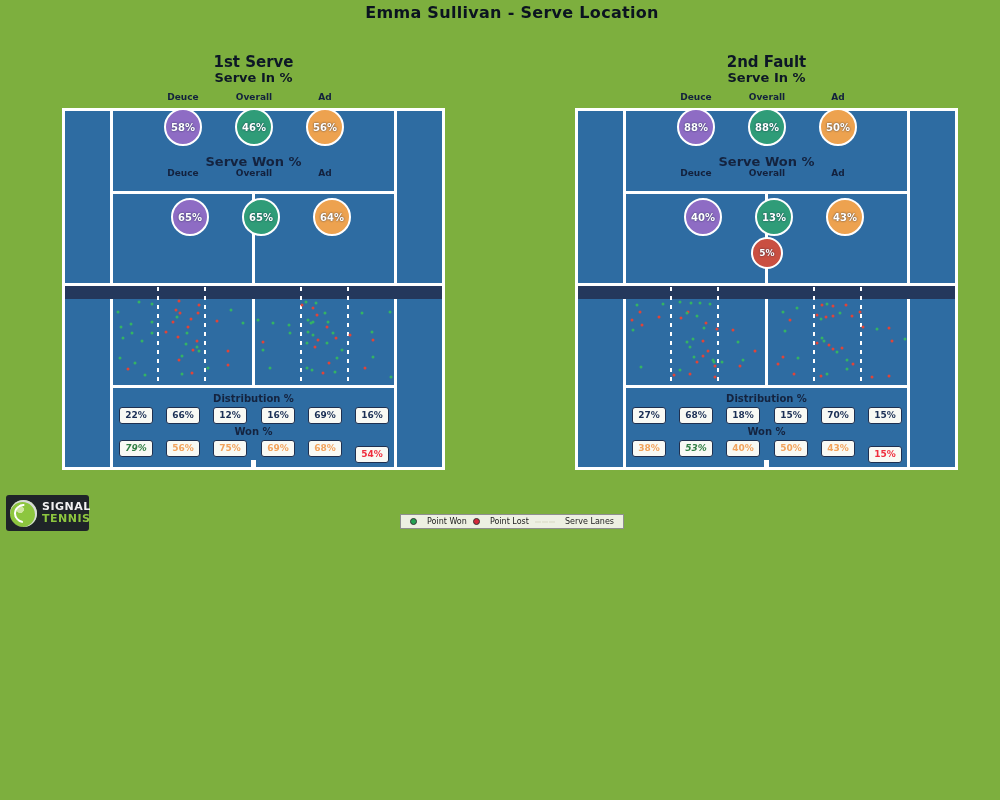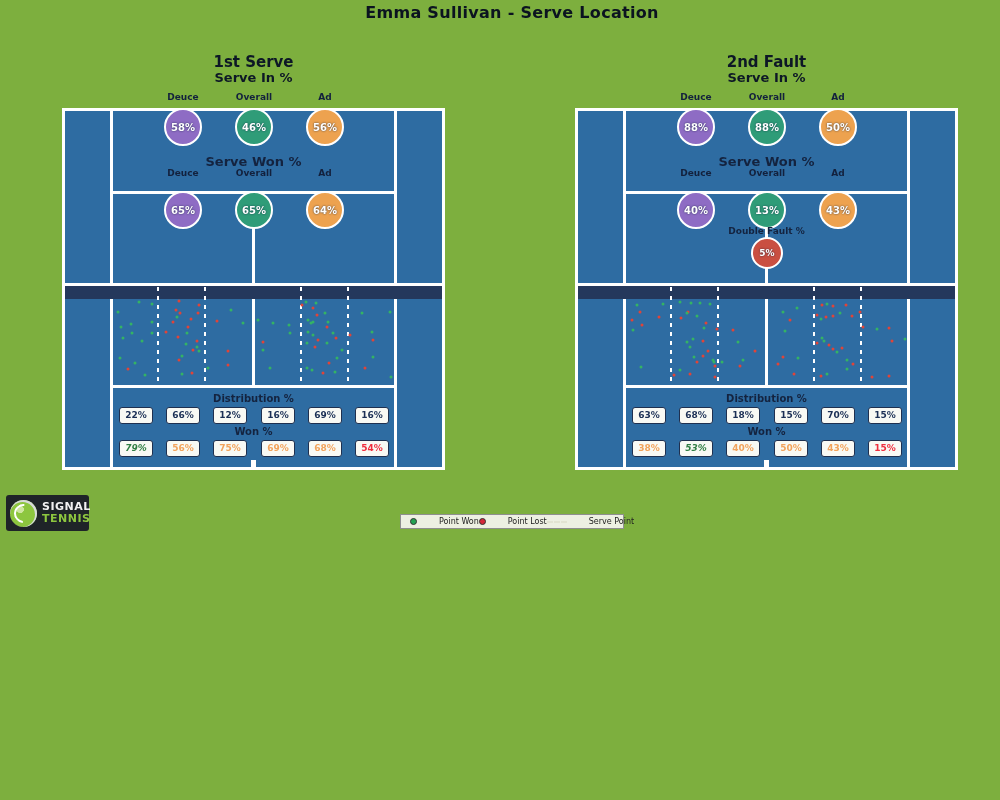--- a/index.html
+++ b/index.html
@@ -36,21 +36,21 @@
   .net-topline{position:absolute;left:0;top:175px;width:383px;height:3px;background:#fff;z-index:2;}
 
   .lane-dash{position:absolute;top:179px;height:100px;width:2px;z-index:3;
     background:repeating-linear-gradient(to bottom,#fff 0 4px,transparent 4px 9px);}
   .lane-0{left:95px;} .lane-1{left:142px;} .lane-2{left:238px;} .lane-3{left:285px;}
 
   
   .stat-circle{position:absolute;transform:translateX(-50%);width:34px;height:34px;
     border-radius:50%;border:2px solid #fff;display:flex;align-items:center;justify-content:center;
     font-size:10px;font-weight:bold;color:#fff;text-shadow:0 0 2px rgba(18,36,64,.85);z-index:5;}
-  .row-in{top:0px;} .row-won{top:83px;}
+  .row-in{top:0px;} .row-won{top:90px;margin-left:7px;}
   .c-deuce{background:#8e6cc4;} .c-overall{background:#2f9c78;} .c-ad{background:#eda24f;}
   .c-fault{background:#c94f41;width:28px;height:28px;top:129px;font-size:9px;}
 
   .on-court-heading{position:absolute;left:0;top:46px;width:383px;text-align:center;
     font-size:13px;font-weight:bold;color:#14233f;z-index:5;}
   .won-label{top:60px;z-index:5;}
   .fault-heading{position:absolute;left:0;top:118px;width:383px;text-align:center;
     font-size:9px;font-weight:bold;color:#14233f;z-index:5;}
 
   
@@ -61,27 +61,27 @@
   .dist-heading{position:absolute;left:0;top:285px;width:383px;text-align:center;
     font-size:10px;font-weight:bold;color:#14233f;z-index:5;}
   .wonpct-heading{position:absolute;left:0;top:318px;width:383px;text-align:center;
     font-size:10px;font-weight:bold;color:#14233f;z-index:5;}
   .stat-box{position:absolute;transform:translateX(-50%);width:32px;height:15px;line-height:15px;
     text-align:center;background:#f8f9f4;border:1.5px solid #1e3050;border-radius:3px;
     font-size:9px;font-weight:bold;color:#1b2f55;z-index:5;}
   .dist-row{top:299px;} .won-row{top:332px;}
   .bpos-0{left:74px;} .bpos-1{left:121px;} .bpos-2{left:168px;}
   .bpos-3{left:216px;} .bpos-4{left:263px;} .bpos-5{left:310px;}
-  .tone-good{color:#2f7d43;font-style:italic;} .tone-mid{color:#f2a35c;} .tone-bad{color:#ef2d3d;}
+  .tone-good{color:#2f7d43;font-style:italic;} .tone-mid{color:#f2a35c;} .tone-bad{color:#ef2d3d;margin-top:6px;}
 
   
   .legend{position:absolute;left:400px;top:514px;width:224px;height:15px;background:#edf0e2;
     border:1px solid #8f8f8f;display:flex;align-items:center;justify-content:space-between;
     padding:0 9px;box-sizing:border-box;font-size:8px;color:#222;z-index:6;}
-  .legend-item{display:flex;align-items:center;gap:22px;white-space:nowrap;}
+  .legend-item{display:flex;align-items:center;gap:10px;white-space:nowrap;}
   .legend-dot{width:7px;height:7px;border-radius:50%;border:1px solid #333;box-sizing:border-box;}
   .legend-dot.won{background:#23a352;} .legend-dot.lost{background:#d42838;}
   .legend-dash{width:20px;height:0;border-top:2px dashed #e2e4d2;}
 
   
   .logo{position:absolute;left:6px;top:495px;width:83px;height:36px;background:#1f2428;
     border-radius:3px;display:flex;align-items:center;gap:5px;padding-left:4px;box-sizing:border-box;}
   .ball{position:relative;width:27px;height:27px;border-radius:50%;flex:0 0 auto;
     background:radial-gradient(circle at 38% 35%,#cfe6a0 0 14%,#8dc63f 16% 72%,#4f8f2a 100%);
     box-shadow:-1px 1px 0 1px #d8dadb inset;}
@@ -270,21 +270,20 @@
 
     <div class="on-court-heading">Serve Won %</div>
     <span class="col-label won-label pos-deuce">Deuce</span>
     <span class="col-label won-label pos-overall">Overall</span>
     <span class="col-label won-label pos-ad">Ad</span>
 
     <div class="stat-circle row-won c-deuce pos-deuce">40%</div>
     <div class="stat-circle row-won c-overall pos-overall">13%</div>
     <div class="stat-circle row-won c-ad pos-ad">43%</div>
 
-    <div class="fault-heading">Double Fault %</div>
     <div class="stat-circle c-fault pos-overall">5%</div>
 
     <div class="dots-layer">
         <div class="dot dot-won" style="left: 62px; top: 197px;"></div>
         <div class="dot dot-lost" style="left: 65px; top: 204px;"></div>
         <div class="dot dot-won" style="left: 88px; top: 196px;"></div>
         <div class="dot dot-lost" style="left: 84px; top: 209px;"></div>
         <div class="dot dot-won" style="left: 105px; top: 194px;"></div>
         <div class="dot dot-won" style="left: 116px; top: 195px;"></div>
         <div class="dot dot-won" style="left: 125px; top: 195px;"></div>
@@ -355,21 +354,21 @@
         <div class="dot dot-lost" style="left: 314px; top: 220px;"></div>
         <div class="dot dot-won" style="left: 330px; top: 231px;"></div>
         <div class="dot dot-lost" style="left: 317px; top: 233px;"></div>
         <div class="dot dot-lost" style="left: 297px; top: 269px;"></div>
         <div class="dot dot-lost" style="left: 314px; top: 268px;"></div>
         <div class="dot dot-won" style="left: 208px; top: 204px;"></div>
         <div class="dot dot-lost" style="left: 203px; top: 256px;"></div>
       </div>
 
     <div class="dist-heading">Distribution %</div>
-    <div class="stat-box dist-row bpos-0">63%</div>
+    <div class="stat-box dist-row bpos-0">27%</div>
     <div class="stat-box dist-row bpos-1">68%</div>
     <div class="stat-box dist-row bpos-2">18%</div>
     <div class="stat-box dist-row bpos-3">15%</div>
     <div class="stat-box dist-row bpos-4">70%</div>
     <div class="stat-box dist-row bpos-5">15%</div>
 
     <div class="wonpct-heading">Won %</div>
     <div class="stat-box won-row bpos-0 won-box tone-mid">38%</div>
     <div class="stat-box won-row bpos-1 won-box tone-good">53%</div>
     <div class="stat-box won-row bpos-2 won-box tone-mid">40%</div>
@@ -382,21 +381,21 @@
     <span class="legend-item">
       <span class="legend-dot won"></span>
       <span>Point Won</span>
     </span>
     <span class="legend-item">
       <span class="legend-dot lost"></span>
       <span>Point Lost</span>
     </span>
     <span class="legend-item">
       <span class="legend-dash"></span>
-      <span>Serve Point</span>
+      <span>Serve Lanes</span>
     </span>
   </div>
 
   <div class="logo">
     <span class="ball"></span>
     <span class="logo-text">
       <span class="logo-line1">SIGNAL</span>
       <span class="logo-line2">TENNIS</span>
     </span>
   </div>

